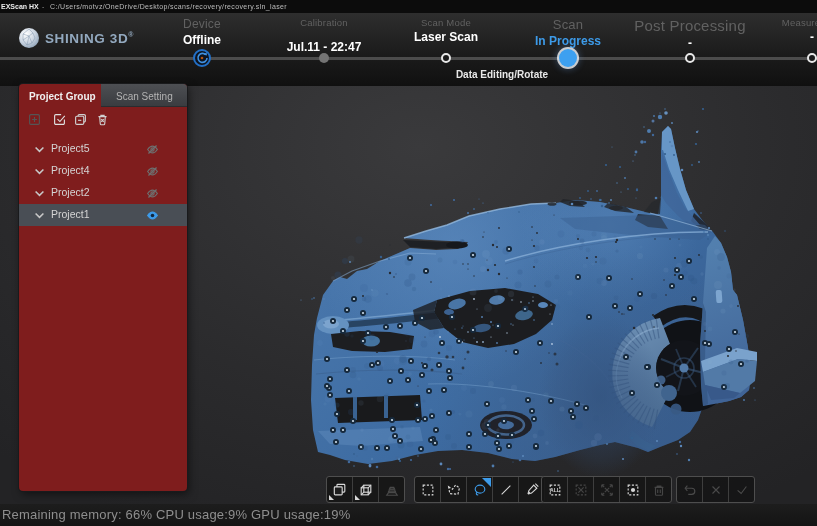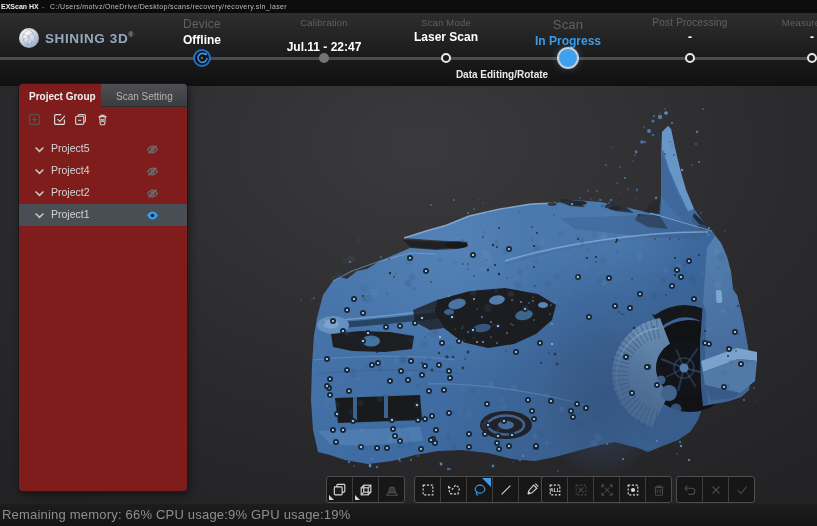--- a/index.html
+++ b/index.html
@@ -26,21 +26,21 @@
     </div>
     <div style="position:absolute;left:376px;top:4px;width:140px;text-align:center">
 <div style="font-size:9.5px;color:#616161;letter-spacing:0.2px">Scan Mode</div>
 <div style="font-size:12px;font-weight:bold;color:#fff;margin-top:2px">Laser Scan</div>
     </div>
     <div style="position:absolute;left:498px;top:4px;width:140px;text-align:center">
 <div style="font-size:13px;color:#616161;letter-spacing:0.2px">Scan</div>
 <div style="font-size:12px;font-weight:bold;color:#3d9be9;margin-top:2px">In Progress</div>
     </div>
     <div style="position:absolute;left:620px;top:4px;width:140px;text-align:center">
-<div style="font-size:10px;color:#616161;letter-spacing:0.2px">Post Processing</div>
+<div style="font-size:15px;color:#616161;letter-spacing:0.2px">Post Processing</div>
 <div style="font-size:12px;font-weight:bold;color:#fff;margin-top:2px">-</div>
     </div>
     <div style="position:absolute;left:742px;top:4px;width:140px;text-align:center">
 <div style="font-size:9.5px;color:#616161;letter-spacing:0.2px">Measurement</div>
 <div style="font-size:12px;font-weight:bold;color:#fff;margin-top:2px">-</div>
     </div>
 </div>
 
 <div style="position:absolute;left:193px;top:49px;width:18px;height:18px;border-radius:50%;background:#0d1420;border:2px solid #2270c8;box-sizing:border-box">
 <svg width="14" height="14" viewBox="0 0 14 14" style="position:absolute;left:0;top:0">

